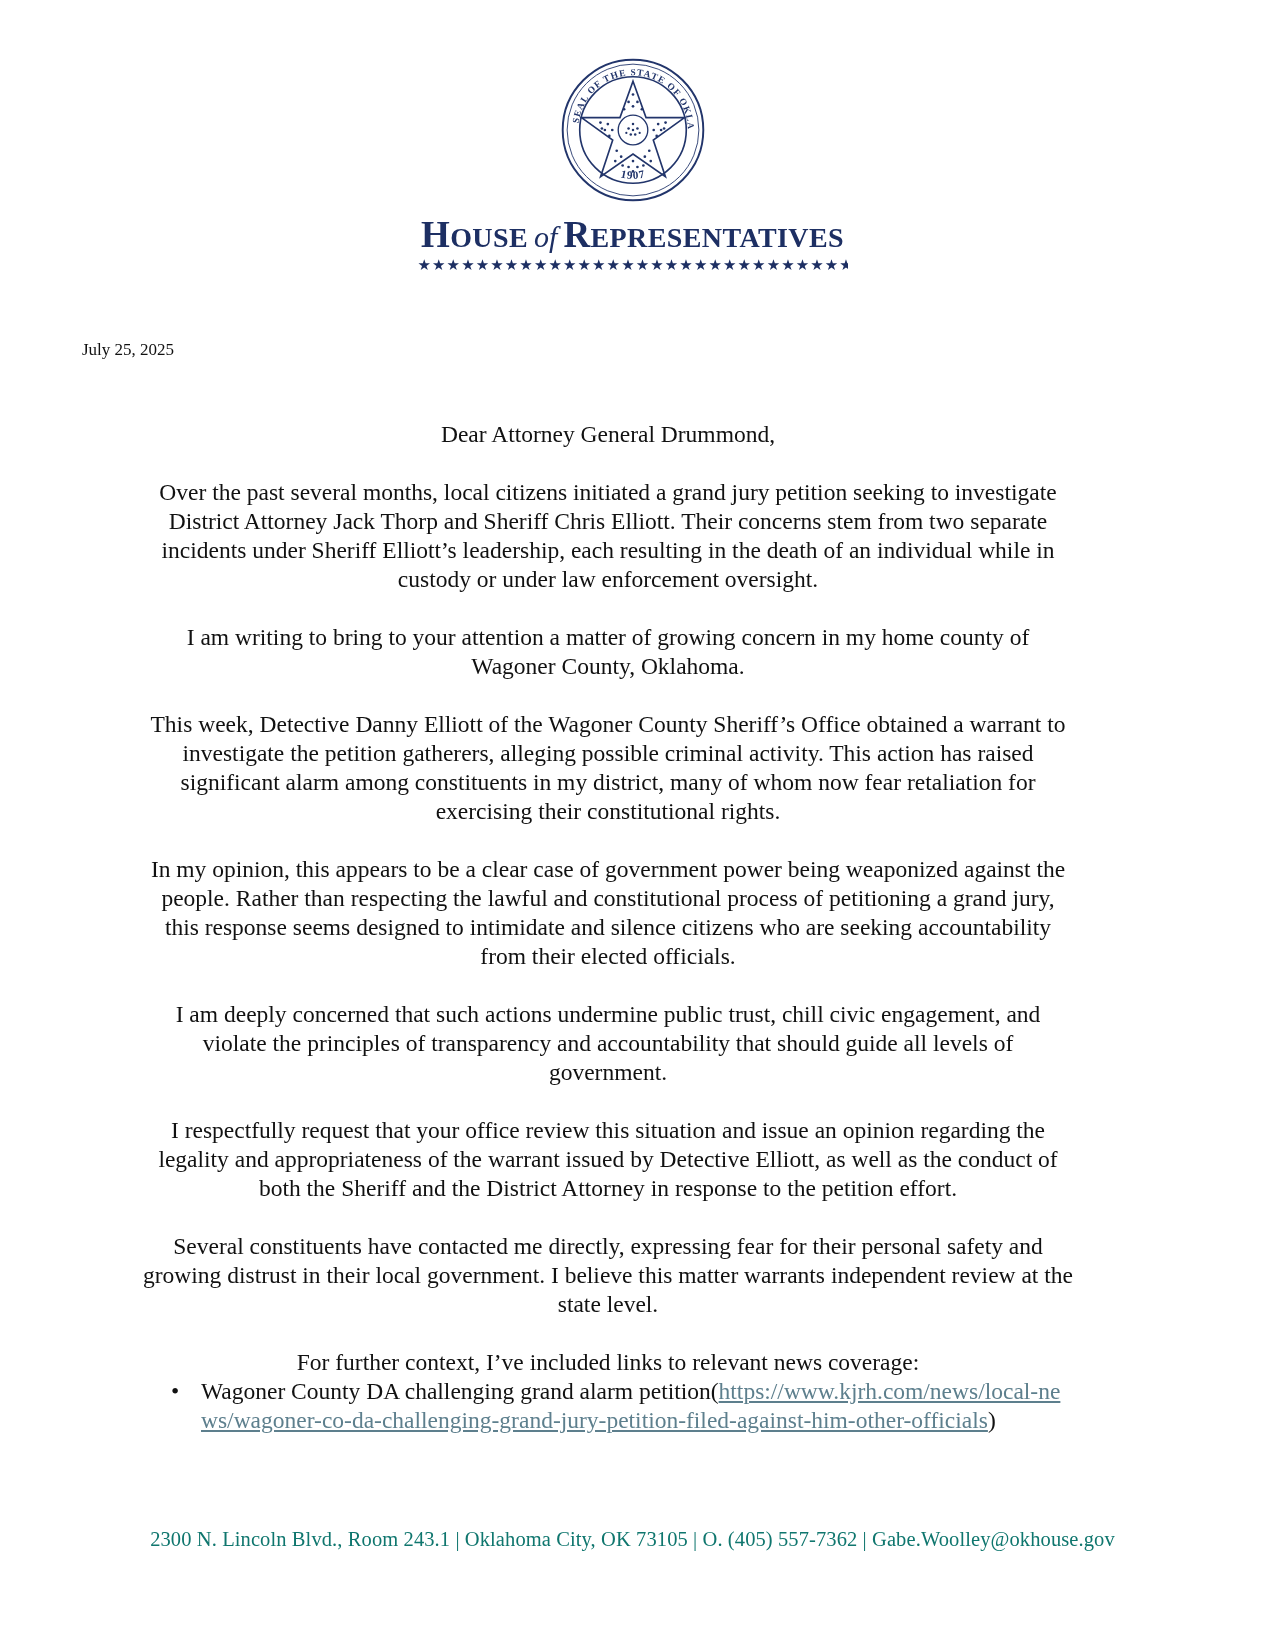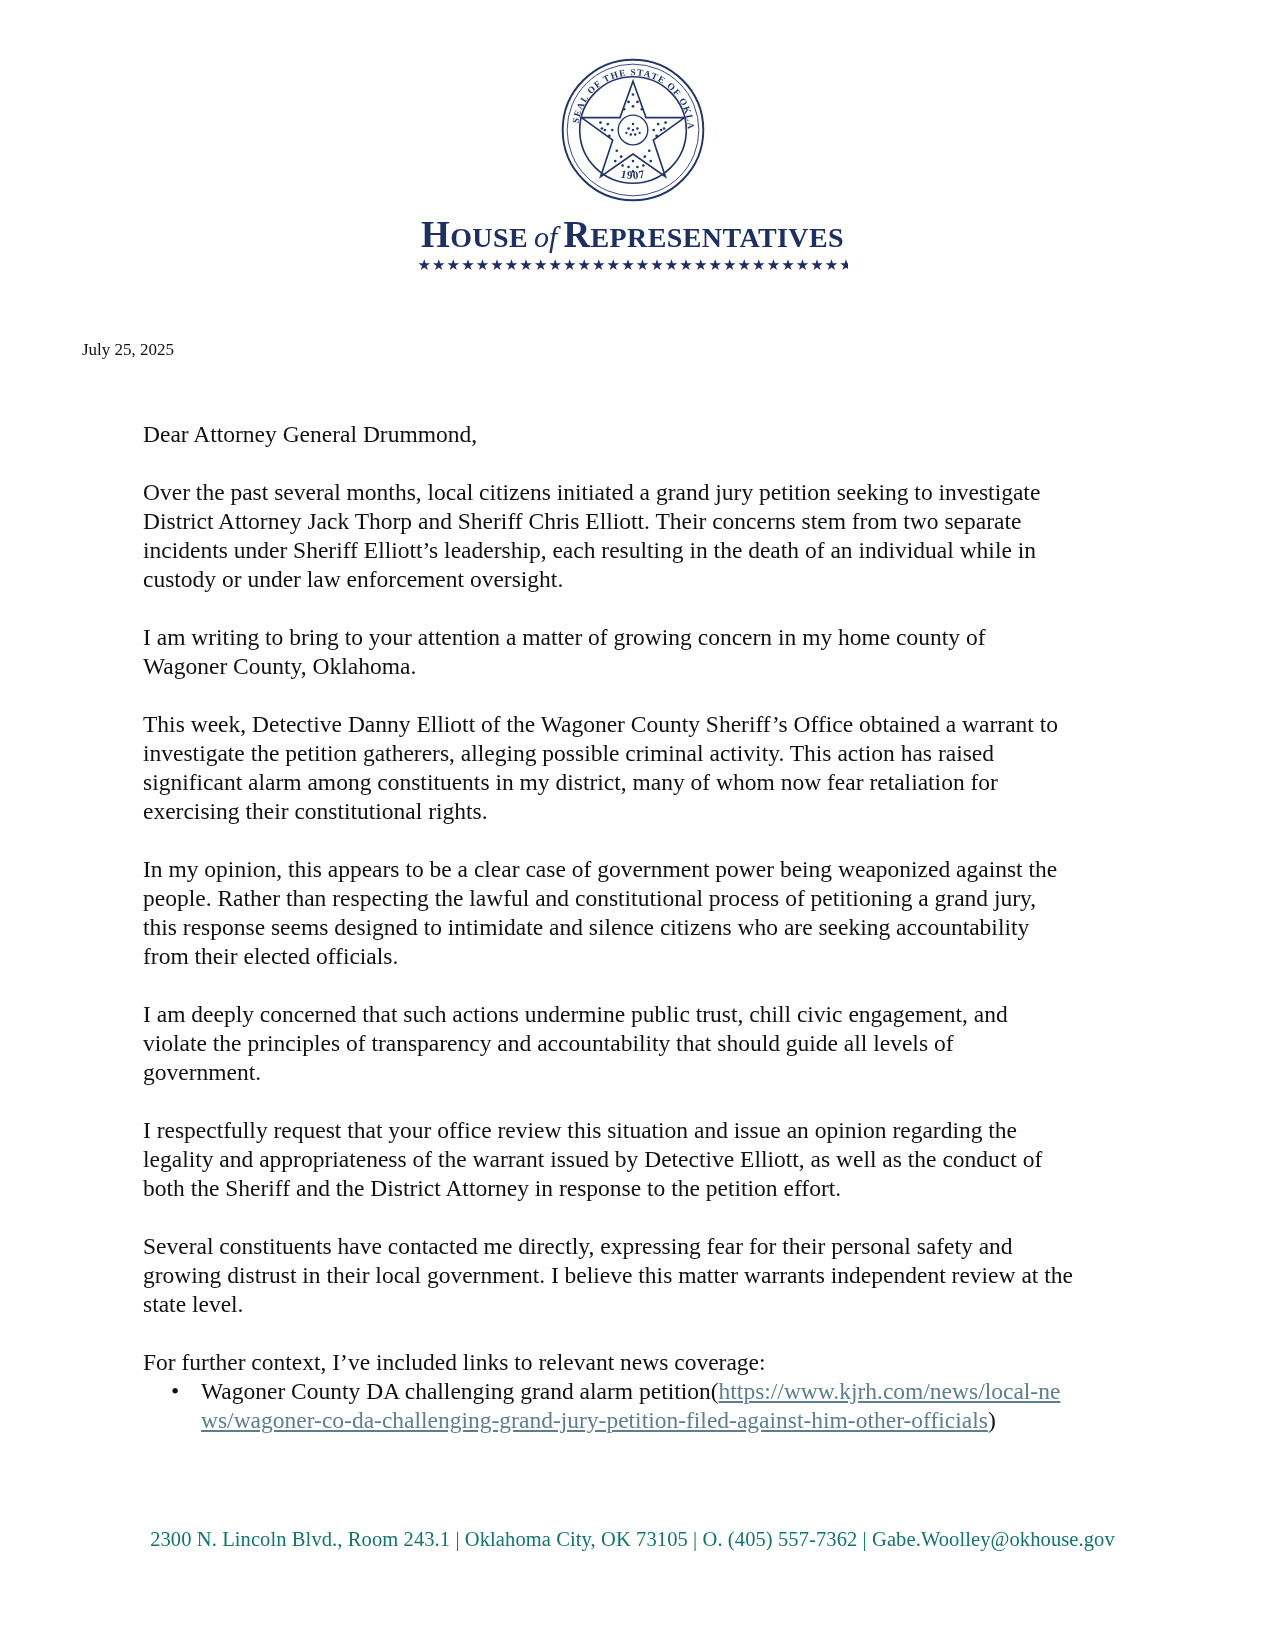--- a/index.html
+++ b/index.html
@@ -83,21 +83,21 @@
   .letter-body {
     position: absolute;
     left: 143px;
     top: 420px;
     width: 930px;
     font-size: 23.5px;
     line-height: 29px;
   }
   .letter-body p {
     margin: 0 0 29px 0;
-    text-align: left;
+    text-align: center;
   }
   .letter-body p.tight {
     margin-bottom: 0;
   }
   .bullet-list {
     margin: 0;
     padding: 0;
     list-style: none;
   }
   .bullet-list li {

